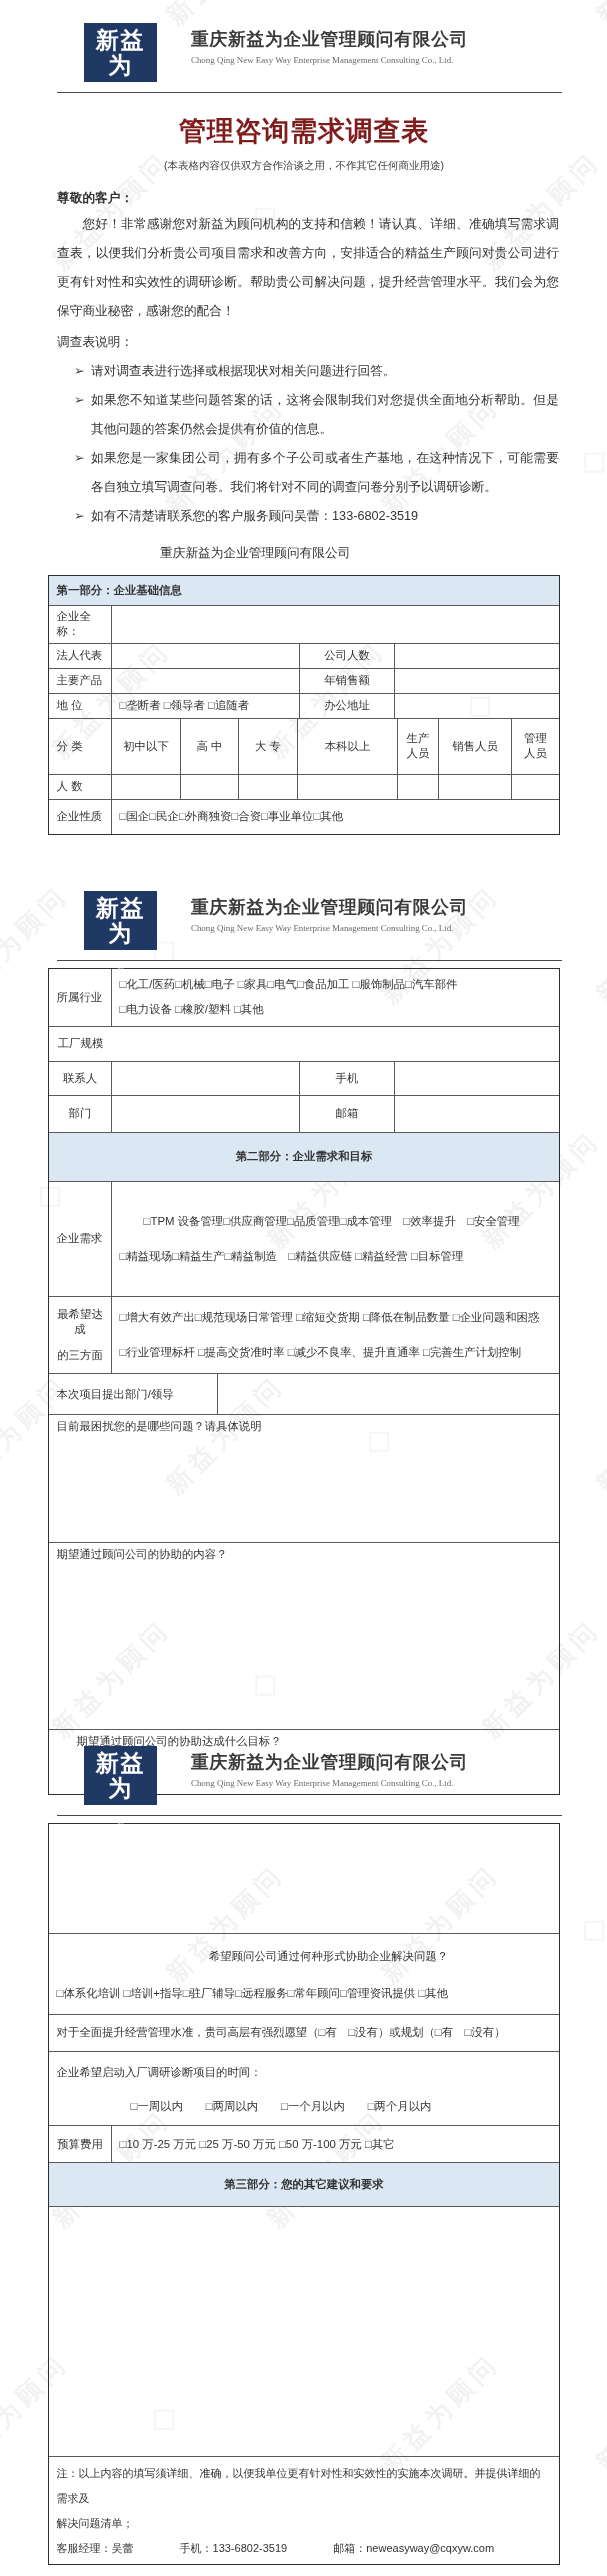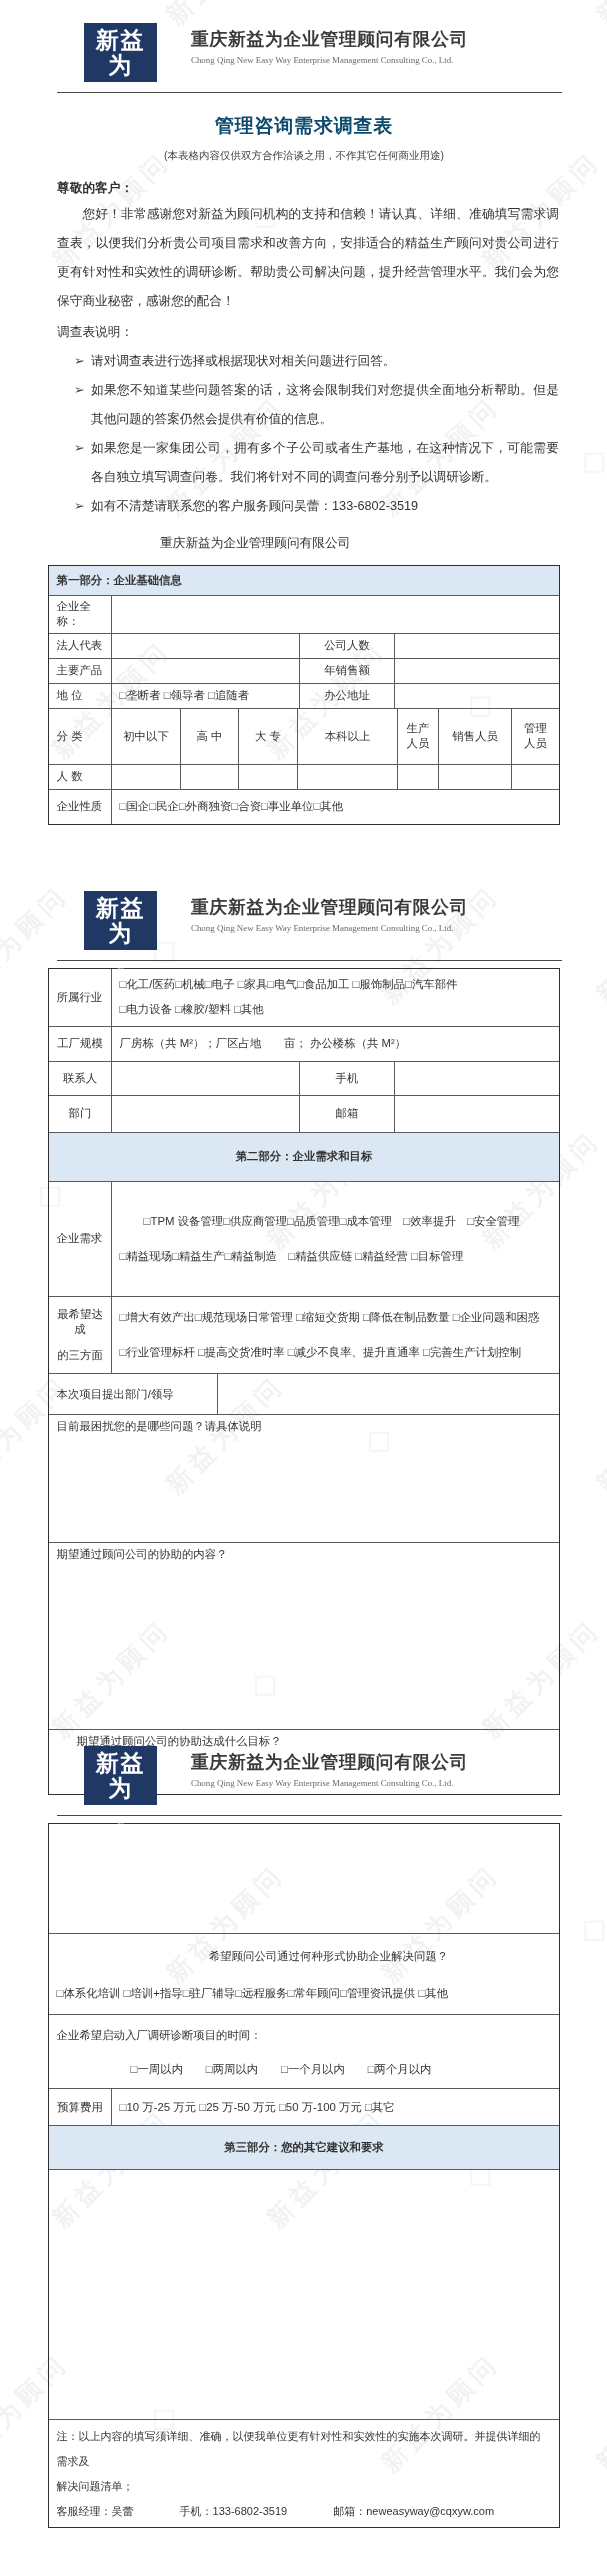--- a/index.html
+++ b/index.html
@@ -22,21 +22,21 @@
         color:#fff;text-align:center;box-sizing:border-box;padding-top:5px;}
   .logo-main{font-size:23px;font-weight:bold;letter-spacing:1.7px;line-height:25px;display:block;}
   .logo-sub{display:block;font-size:8px;letter-spacing:0.8px;margin-top:4.2px;border-top:0.8px solid #fff;
             padding-top:2.5px;margin-left:3.4px;margin-right:3.4px;}
   .co-names{position:absolute;left:191px;top:6.8px;width:304px;}
   .co-cn{font-size:17.7px;font-weight:600;color:#3b3b3b;letter-spacing:0.8px;}
   .co-en{font-family:"Liberation Serif","DejaVu Serif",serif;font-size:8.9px;color:#6a6a6a;margin-top:4.2px;}
   .hdr-rule{position:absolute;left:57px;right:46px;bottom:0;border-bottom:1.7px solid #474747;}
 
   
-  .doc-title{text-align:center;font-size:19px;font-weight:bold;color:#0c4a6e;margin-top:20px;letter-spacing:0.8px;}
+  .doc-title{text-align:center;font-size:27px;font-weight:bold;color:#7f1d1d;margin-top:20px;letter-spacing:0.8px;}
   .doc-subtitle{text-align:center;font-size:10.5px;color:#3f3f3f;margin-top:10px;}
   .salutation{margin:17px 46px 0 57px;font-size:12.7px;font-weight:bold;}
   .intro-para{margin:3.4px 49px 0 57px;font-size:12.7px;line-height:29px;text-indent:2em;text-align:justify;}
   .notes-label{margin:1.7px 46px 0 57px;font-size:12.7px;line-height:29px;}
   .bullets{margin:0 49px 0 74px;font-size:12.7px;line-height:29px;}
   .bullet{display:flex;}
   .bullet .mk{width:17px;flex:0 0 17px;color:#444;}
   .bullet .bt{flex:1;text-align:justify;}
   .signature{margin:13.5px 0 0 160px;font-size:12.7px;}
 
@@ -211,21 +211,20 @@
           <div class="fcell" style="width:63px;flex:0 0 63px;">所属行业</div>
           <div class="fcell top" style="flex:1;">
             <span>
               <span class="block q-line">□化工/医药□机械□电子 □家具□电气□食品加工  □服饰制品□汽车部件</span>
               <span class="block q-line">□电力设备 □橡胶/塑料 □其他</span>
             </span>
           </div>
         </div>
         <div class="frow" style="min-height:35px;">
           <div class="fcell ctr" style="width:63px;flex:0 0 63px;">工厂规模</div>
-          <div class="fcell" style="flex:1;">厂房栋（共 M²）；厂区占地　　亩；  办公楼栋（共 M²）</div>
         </div>
         <div class="frow" style="min-height:34px;">
           <div class="fcell ctr" style="width:63px;flex:0 0 63px;">联系人</div>
           <div class="fcell" style="width:188px;flex:0 0 188px;"></div>
           <div class="fcell ctr" style="width:95px;flex:0 0 95px;">手机</div>
           <div class="fcell" style="flex:1;"></div>
         </div>
         <div class="frow" style="min-height:37px;">
           <div class="fcell ctr" style="width:63px;flex:0 0 63px;">部门</div>
           <div class="fcell" style="width:188px;flex:0 0 188px;"></div>
@@ -291,20 +290,23 @@
         <div class="frow" style="min-height:110px;">
           <div class="fcell top" style="flex:1;"></div>
         </div>
         <div class="frow" style="min-height:79px;text-align:right;">
           <div class="fcell top" style="flex:1;">
             <span>
               <span class="block" style="line-height:39px;">希望顾问公司通过何种形式协助企业解决问题？</span>
               <span class="block" style="line-height:34px;">□体系化培训 □培训+指导□驻厂辅导□远程服务□常年顾问□管理资讯提供 □其他</span>
             </span>
           </div>
+        </div>
+        <div class="frow" style="min-height:37px;">
+          <div class="fcell" style="flex:1;">对于全面提升经营管理水准，贵司高层有强烈愿望（□有　□没有）或规划（□有　□没有）</div>
         </div>
         <div class="frow" style="min-height:71px;">
           <div class="fcell top" style="flex:1;">
             <span>
               <span class="block" style="line-height:35px;">企业希望启动入厂调研诊断项目的时间：</span>
               <span class="block" style="line-height:32px;padding-left:74px;">□一周以内　　□两周以内　　□一个月以内　　□两个月以内</span>
             </span>
           </div>
         </div>
         <div class="frow" style="min-height:37px;">

